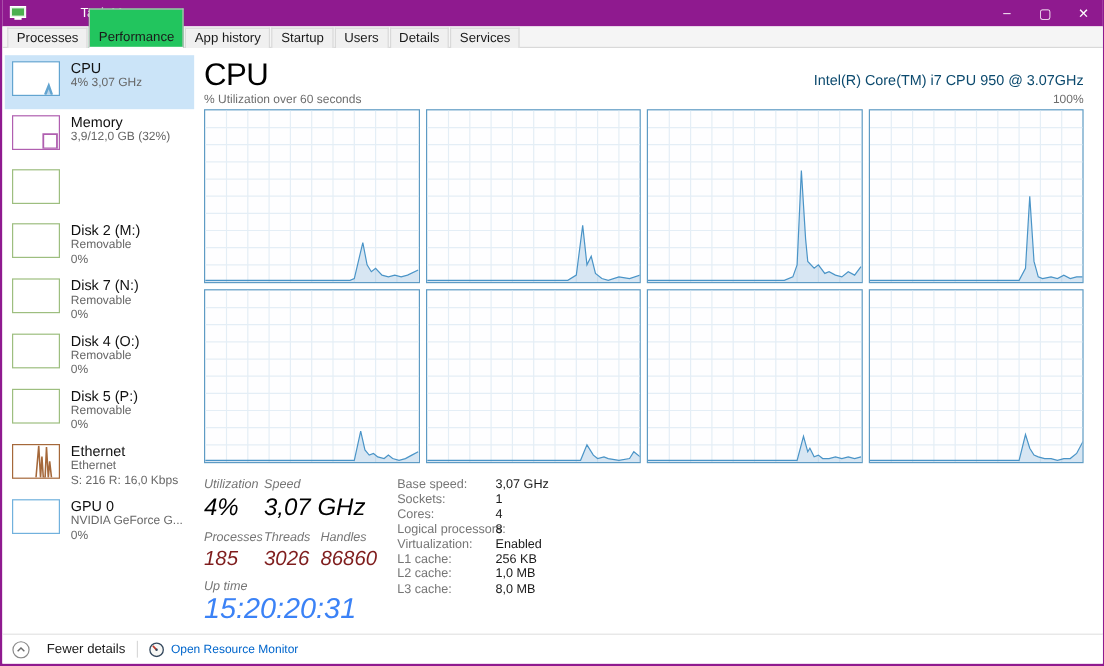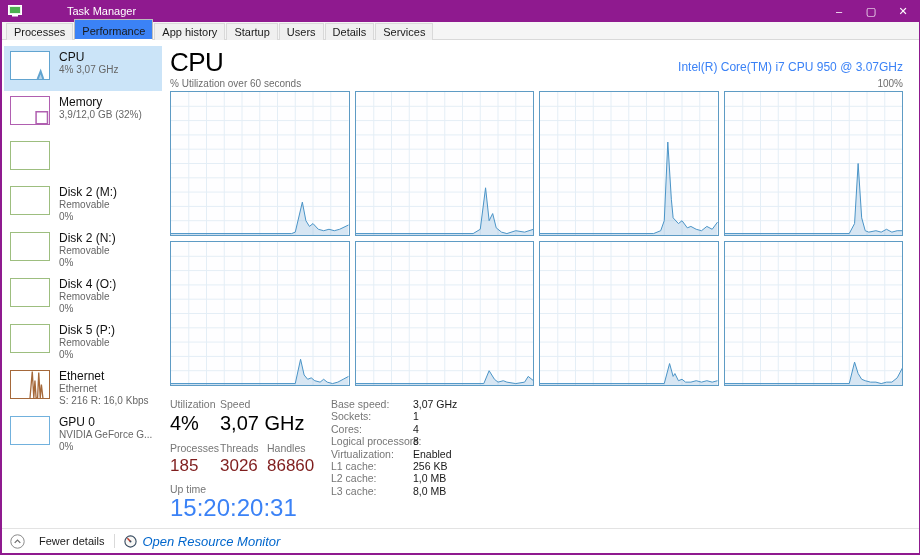--- a/index.html
+++ b/index.html
@@ -16,63 +16,63 @@
   .titlebar .appicon svg { display:block; }
   .titlebar .title { color:#fff; font-size:11px; flex:1; }
   .caption-btns { display:flex; height:100%; }
   .caption-btn { width:32px; height:100%; color:#fff; font-size:11px; display:flex; align-items:center; justify-content:center; cursor:default; }
   
   .menubar { height:17px; background:#fff; display:flex; align-items:center; padding-left:5px; flex:0 0 auto; border-bottom:1px solid #f2f2f2; }
   .menu-item { font-size:11px; color:#1a1a1a; padding:1px 7px; }
   
   .tabstrip { height:18px; background:#f5f5f5; display:flex; align-items:flex-end; padding-left:4px; border-bottom:1px solid #d9d9d9; flex:0 0 auto; position:relative; }
   .tab { font-size:11px; color:#1a1a1a; background:#f0f0f0; border:1px solid #d9d9d9; border-bottom:none; padding:2px 7px 2px 7px; margin-right:1px; position:relative; top:1px; }
-  .tab.active { background:#3b82f6; border-color:#bcbcbc; padding-top:5px; top:1px; z-index:2; border-bottom:1px solid #fff;margin-top:48px; }
+  .tab.active { background:#22c55e; border-color:#bcbcbc; padding-top:17px; top:1px; z-index:2; border-bottom:1px solid #fff;margin-top:48px; }
   
   .content { flex:1; display:flex; background:#fff; min-height:0; }
   
   .sidebar { width:160px; flex:0 0 auto; padding:6px 0 0 2px; overflow:hidden; }
   .side-item { display:flex; align-items:flex-start; min-height:45px; padding:4px 4px 4px 6px; cursor:default; }
   .side-item.selected { background:var(--sel); }
   .thumb { width:40px; height:29px; background:#fff; border:1px solid; flex:0 0 auto; margin-top:1px; position:relative; }
   .thumb svg { position:absolute; left:0; top:0; width:100%; height:100%; }
   .side-text { margin-left:9px; min-width:0; }
   .side-title { font-size:12px; color:#111; line-height:14px; white-space:nowrap; }
   .side-sub { font-size:10px; color:#666; line-height:12px; white-space:nowrap; overflow:hidden; text-overflow:ellipsis; max-width:100px; }
   
   .main { flex:1; padding:6px 16px 0 8px; display:flex; flex-direction:column; min-width:0; }
   .main-header { display:flex; align-items:flex-end; justify-content:space-between; height:30px; }
   .main-title { font-size:26px; font-weight:300; color:#000; line-height:28px; letter-spacing:-.5px; }
-  .main-chip { font-size:12px; color:#3b82f6; padding-bottom:2px; }
+  .main-chip { font-size:12px; color:#0c4a6e; padding-bottom:2px; }
   .graph-labels { display:flex; justify-content:space-between; font-size:10px; color:#6d6d6d; margin:2px 0 2px 0; }
   .graphs { display:grid; grid-template-columns:repeat(4,1fr); grid-template-rows:145px 145px; gap:5px; }
   .graph { border:1px solid var(--gborder); background:#fefeff; position:relative; }
   .graph svg { display:block; width:100%; height:100%; }
   
   .stats { display:flex; margin-top:12px; }
-  .stats-left { width:145px; flex:0 0 auto; }
+  .stats-left { width:145px; flex:0 0 auto;font-style:italic; }
   .stat-row { display:flex; }
   .stat-col1 { width:50px; flex:0 0 auto; }
   .stat-col2 { width:47px; flex:0 0 auto; }
   .stat-label { font-size:10.5px; color:#767676; line-height:13px; white-space:nowrap; }
   .stat-big { font-size:20px; color:#000; line-height:24px; white-space:nowrap; }
   .stat-mid { font-size:17px; color:#7f1d1d; line-height:22px; white-space:nowrap; }
   .stat-up { font-size:24px; color:#3b82f6; line-height:23px; white-space:nowrap; }
   .gap8 { height:7px; } .gap6 { height:6px; }
   .stats-right { margin-left:16px; }
   .detail-row { display:flex; line-height:12.4px; }
   .detail-label { width:82px; flex:0 0 auto; font-size:10.5px; color:#767676; white-space:nowrap; }
   .detail-value { font-size:10.5px; color:#191919; white-space:nowrap; }
   
   .footer { height:25px; flex:0 0 auto; border-top:1px solid #e3e3e3; display:flex; align-items:center; padding-left:8px; background:#fff; }
   .footer .fewer { display:flex; align-items:center; cursor:default; }
   .footer .fewer span { font-size:11px; color:#1a1a1a; margin-left:14px; }
   .v-div { width:1px; height:14px; background:#d9d9d9; margin:0 9px 0 10px; }
   .resmon { display:flex; align-items:center; cursor:default; }
-  .resmon span { font-size:13px; color:var(--link); margin-left:5px;font-style:italic; }
+  .resmon span { font-size:10px; color:var(--link); margin-left:5px; }
 </style>
 </head>
 <body>
 
 <div id="window">
 
   <div class="titlebar">
     <div class="appicon">
       <svg viewBox="0 0 14 12" width="14" height="12">
         <rect x="0.5" y="0.5" width="13" height="9" fill="#e8f2e8" stroke="#ffffff"></rect>
@@ -137,21 +137,21 @@
             <div class="side-title">Disk 2 (M:)</div>
             <div class="side-sub">Removable</div>
             <div class="side-sub">0%</div>
           </div>
         </div>
         <div class="side-item">
           <div class="thumb" style="border-color: rgb(157, 190, 127);">
             <svg viewBox="0 0 100 100" preserveAspectRatio="none"></svg>
           </div>
           <div class="side-text">
-            <div class="side-title">Disk 2 (N:)</div>
+            <div class="side-title">Disk 7 (N:)</div>
             <div class="side-sub">Removable</div>
             <div class="side-sub">0%</div>
           </div>
         </div>
         <div class="side-item">
           <div class="thumb" style="border-color: rgb(157, 190, 127);">
             <svg viewBox="0 0 100 100" preserveAspectRatio="none"></svg>
           </div>
           <div class="side-text">
             <div class="side-title">Disk 4 (O:)</div>

